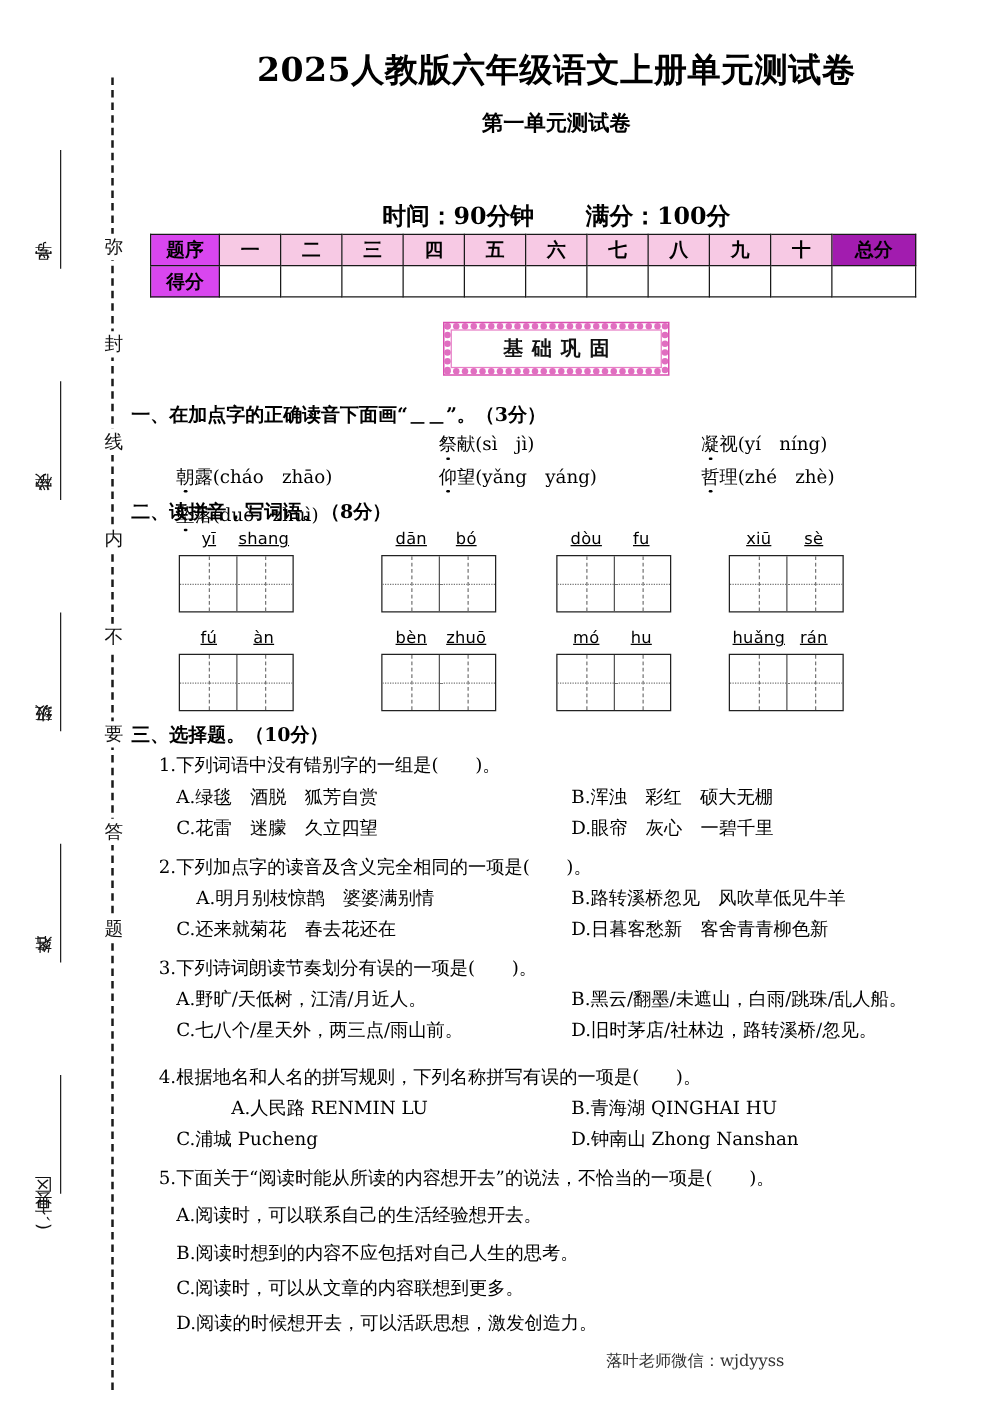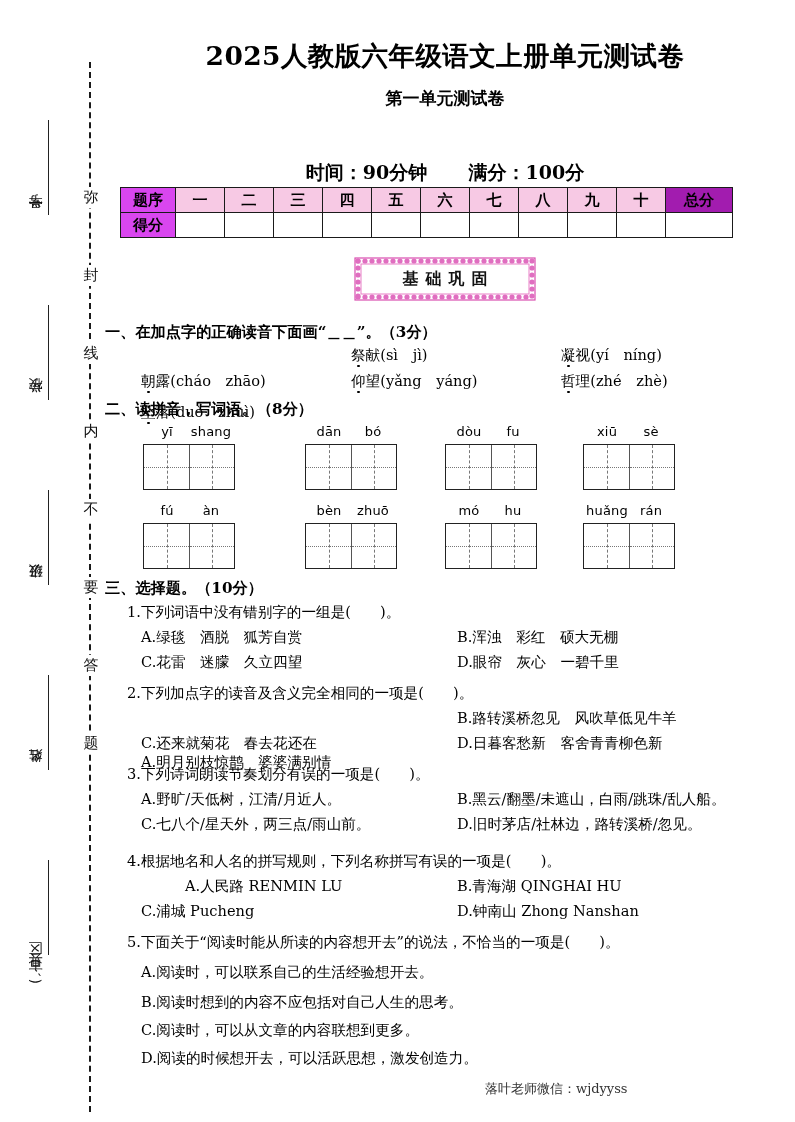--- a/index.html
+++ b/index.html
@@ -213,21 +213,21 @@
     top: 0;
     left: 0;
     width: 92px;
     text-align: center;
     font-size: 13px;
     font-family: "DejaVu Sans", "Liberation Sans", sans-serif;
     color: #000;
     white-space: nowrap;
     letter-spacing: 0.2px;
   }
-  .py span { display: inline-block; width: 44px; }
+  .py span { display: inline-block; width: 44px; text-decoration: underline; }
   .tzg {
     position: absolute;
     top: 20px;
     left: 0;
     width: 92px;
     height: 46px;
     border: 1.6px solid #222;
     box-sizing: border-box;
     display: flex;
   }
@@ -482,21 +482,21 @@
           </div>
         </div>
       </div>
       <div class="sec-head" style="top: 578px;">三、选择题。（10分）</div>
       <div class="qline" style="top: 603px; left: 22px;">1.下列词语中没有错别字的一组是(　　)。</div>
       <div class="qline" style="top: 628px; left: 36px;">A.绿毯　酒脱　狐芳自赏</div>
       <div class="qline" style="top: 628px; left: 352px;">B.浑浊　彩红　硕大无棚</div>
       <div class="qline" style="top: 653px; left: 36px;">C.花雷　迷朦　久立四望</div>
       <div class="qline" style="top: 653px; left: 352px;">D.眼帘　灰心　一碧千里</div>
       <div class="qline" style="top: 684px; left: 22px;">2.下列加点字的读音及含义完全相同的一项是(　　)。</div>
-      <div class="qline" style="top: 709px; left: 36px; margin-top: 44px;">A.明月别枝惊鹊　婆婆满别情</div>
+      <div class="qline" style="top: 709px; left: 52px;">A.明月别枝惊鹊　婆婆满别情</div>
       <div class="qline" style="top: 709px; left: 352px;">B.路转溪桥忽见　风吹草低见牛羊</div>
       <div class="qline" style="top: 734px; left: 36px;">C.还来就菊花　春去花还在</div>
       <div class="qline" style="top: 734px; left: 352px;">D.日暮客愁新　客舍青青柳色新</div>
       <div class="qline" style="top: 765px; left: 22px;">3.下列诗词朗读节奏划分有误的一项是(　　)。</div>
       <div class="qline" style="top: 790px; left: 36px;">A.野旷/天低树，江清/月近人。</div>
       <div class="qline" style="top: 790px; left: 352px;">B.黑云/翻墨/未遮山，白雨/跳珠/乱人船。</div>
       <div class="qline" style="top: 815px; left: 36px;">C.七八个/星天外，两三点/雨山前。</div>
       <div class="qline" style="top: 815px; left: 352px;">D.旧时茅店/社林边，路转溪桥/忽见。</div>
       <div class="qline" style="top: 852px; left: 22px;">4.根据地名和人名的拼写规则，下列名称拼写有误的一项是(　　)。</div>
       <div class="qline" style="top: 877px; left: 36px; margin-left: 44px;">A.人民路 RENMIN LU</div>

